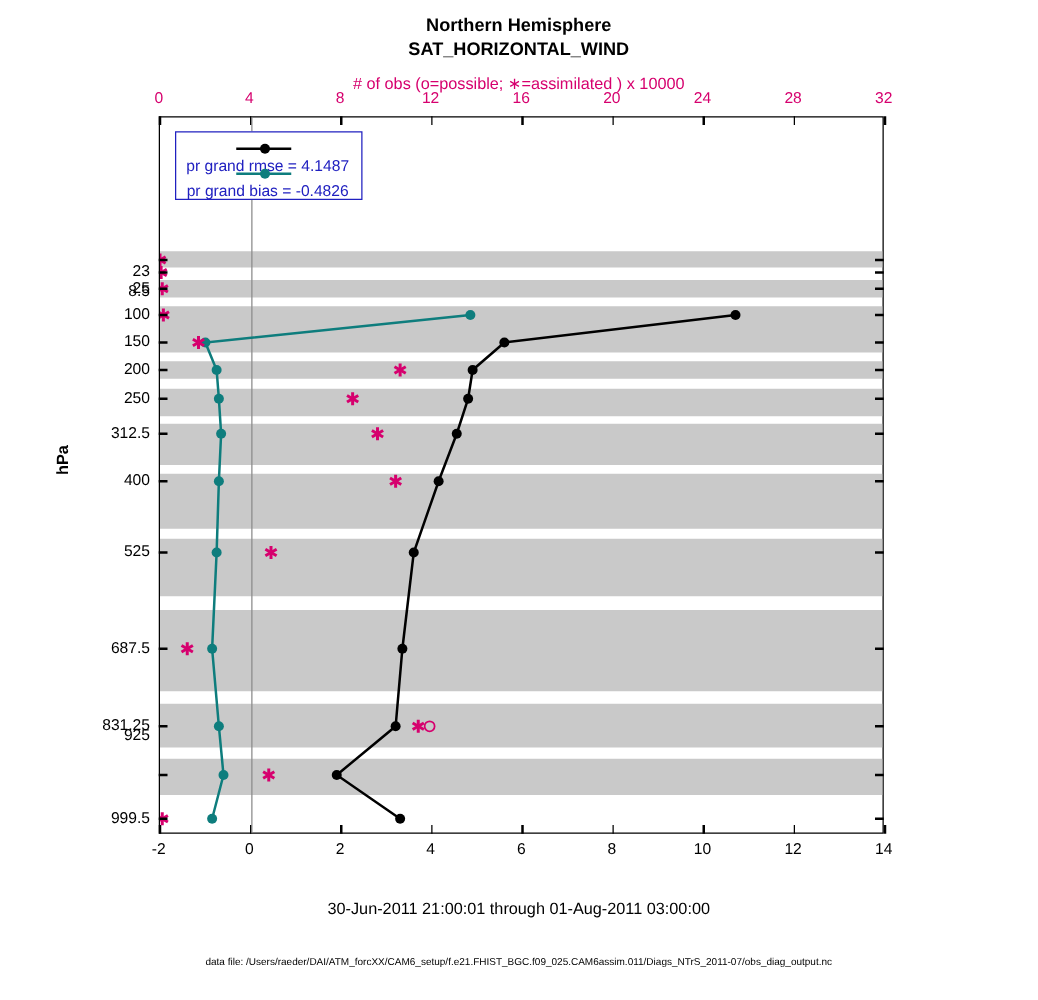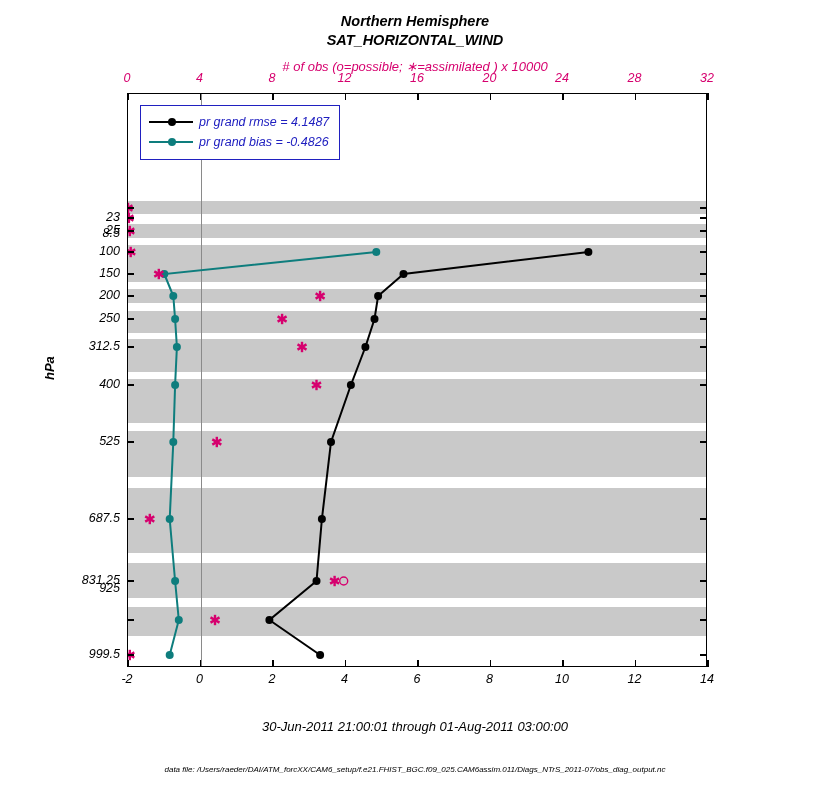--- a/index.html
+++ b/index.html
@@ -13,21 +13,20 @@
     font-family: "Liberation Sans", sans-serif;
     color: #000000;
     position: relative;
     overflow: hidden;
   }
   #chart-root {
     position: absolute;
     left: 0; top: 0;
     width: 830px;
     height: 800px;
-    font-style: italic;
   }
   .title-block {
     position: absolute;
     left: 0;
     top: 12px;
     width: 830px;
     text-align: center;
     font-size: 14.5px;
     font-weight: bold;
     line-height: 19px;
@@ -143,20 +142,21 @@
     top: 105px;
     border: 1px solid #2020c0;
     background: #ffffff;
     padding: 6px 10px 7px 8px;
     box-sizing: border-box;
   }
   .legend-row {
     display: flex;
     align-items: center;
     height: 20px;
+    flex-direction: column;
   }
   .legend-swatch {
     width: 44px;
     height: 14px;
     position: relative;
     margin-right: 6px;
     flex: 0 0 auto;
   }
   .legend-swatch .ln {
     position: absolute;

